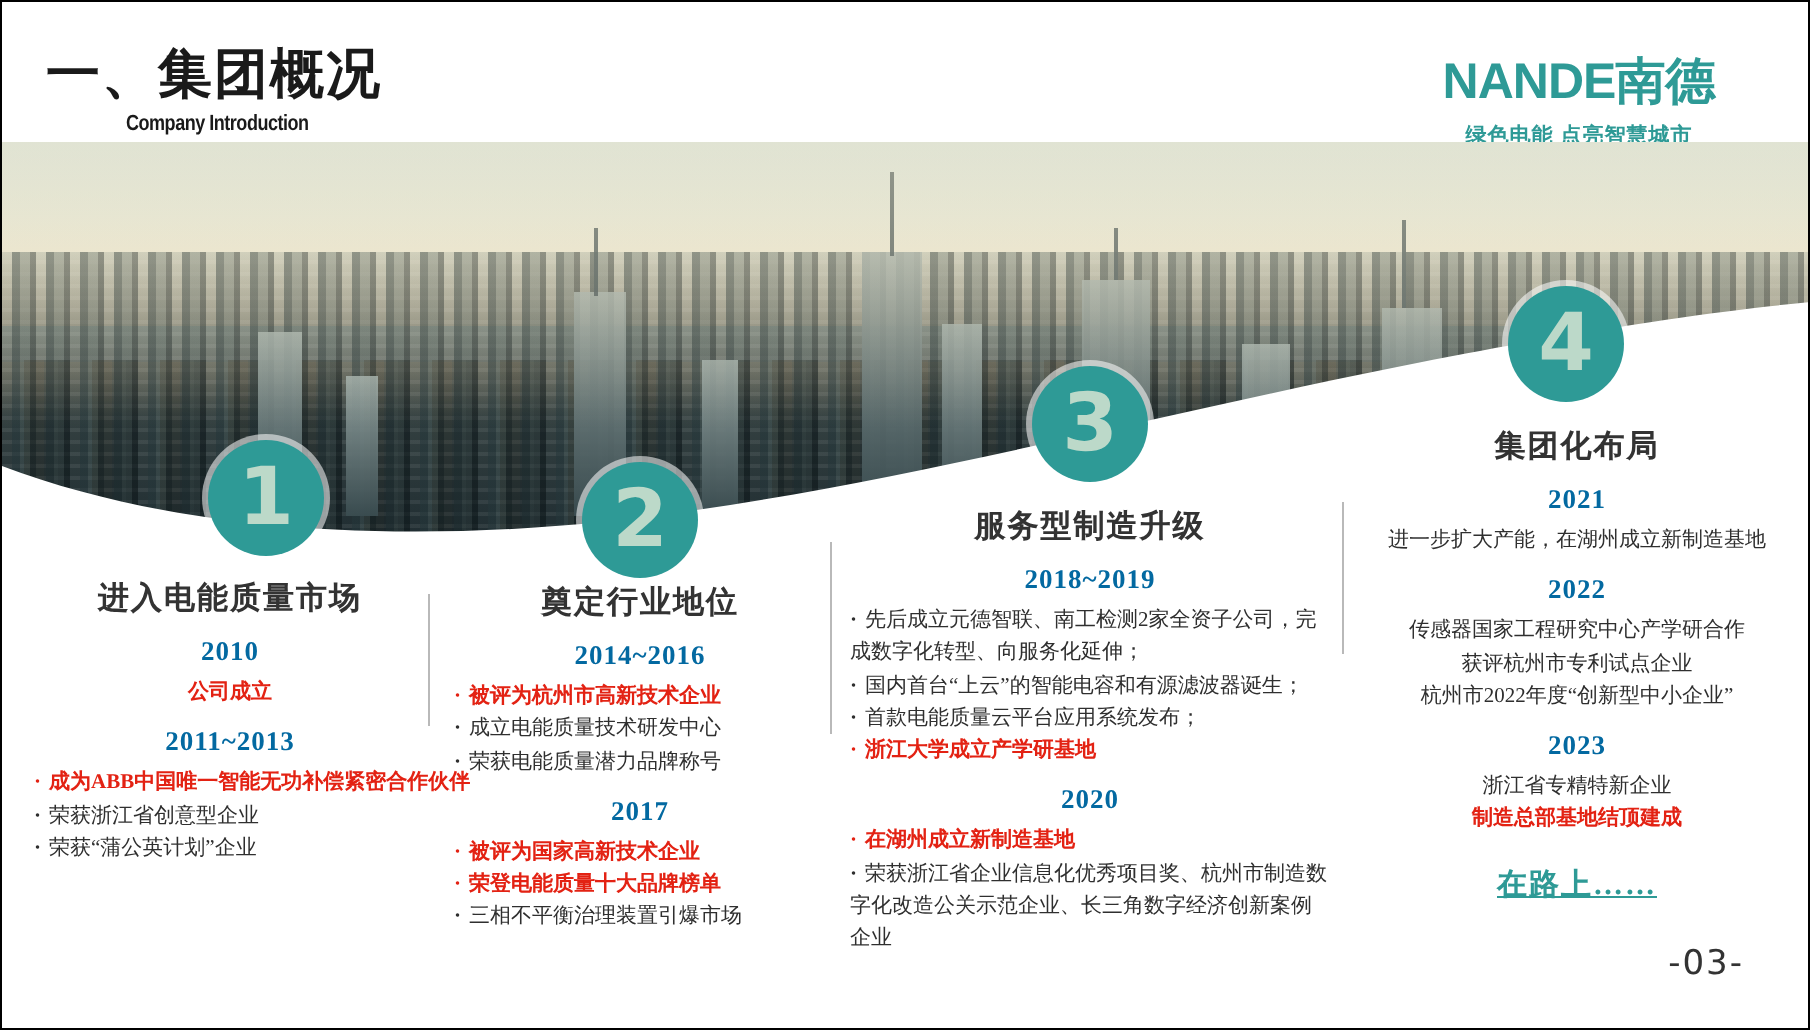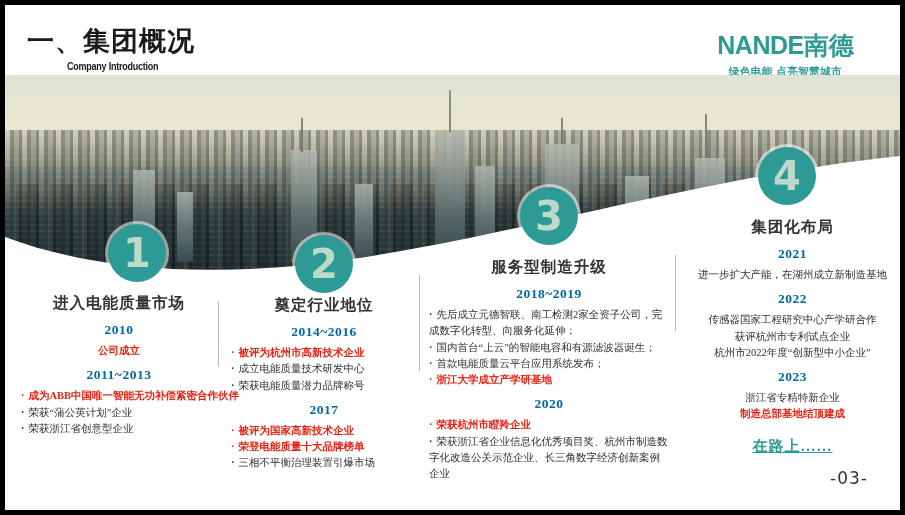--- a/index.html
+++ b/index.html
@@ -5,21 +5,21 @@
   html,body{margin:0;padding:0;}
   body{
     width:905px;height:515px;
     background:#ffffff;
     font-family:"Liberation Sans","DejaVu Sans",sans-serif;
     overflow:hidden;
   }
   #slide{
     position:relative;width:905px;height:515px;
     background:#ffffff;
-    border:5px solid #000000;
+    border:1px solid #000000;
     box-sizing:border-box;
     overflow:hidden;
   }
 
   
   .hdr-title{
     position:absolute;left:22px;top:18px;
     font-size:27px;font-weight:bold;color:#1a1a1a;
     letter-spacing:1px;white-space:nowrap;
   }
@@ -232,43 +232,43 @@
   <div class="divider d1"></div>
   <div class="divider d2"></div>
   <div class="divider d3"></div>
 
   <div class="col col1">
       <div class="col-head">进入电能质量市场</div>
       <div class="yr">2010</div>
       <div class="ln red ctr">公司成立</div>
       <div class="yr">2011~2013</div>
       <div class="ln red bul">成为ABB中国唯一智能无功补偿紧密合作伙伴</div>
+      <div class="ln bul">荣获浙江省创意型企业</div>
       <div class="ln bul">荣获“蒲公英计划”企业</div>
-      <div class="ln bul">荣获浙江省创意型企业</div>
     </div>
   <div class="col col2">
       <div class="col-head">奠定行业地位</div>
       <div class="yr">2014~2016</div>
       <div class="ln red bul">被评为杭州市高新技术企业</div>
       <div class="ln bul">成立电能质量技术研发中心</div>
       <div class="ln bul">荣获电能质量潜力品牌称号</div>
       <div class="yr">2017</div>
       <div class="ln red bul">被评为国家高新技术企业</div>
       <div class="ln red bul">荣登电能质量十大品牌榜单</div>
       <div class="ln bul">三相不平衡治理装置引爆市场</div>
     </div>
   <div class="col col3">
       <div class="col-head">服务型制造升级</div>
       <div class="yr">2018~2019</div>
       <div class="ln bul wrapline">先后成立元德智联、南工检测2家全资子公司，完成数字化转型、向服务化延伸；</div>
       <div class="ln bul">国内首台“上云”的智能电容和有源滤波器诞生；</div>
       <div class="ln bul">首款电能质量云平台应用系统发布；</div>
       <div class="ln red bul">浙江大学成立产学研基地</div>
       <div class="yr">2020</div>
-      <div class="ln red bul">荣获杭州市瞪羚企业</div>
+      <div class="ln red bul">在湖州成立新制造基地</div>
       <div class="ln bul wrapline">荣获浙江省企业信息化优秀项目奖、杭州市制造数字化改造公关示范企业、长三角数字经济创新案例企业</div>
     </div>
   <div class="col col4">
       <div class="col-head">集团化布局</div>
       <div class="yr">2021</div>
       <div class="ln ctr">进一步扩大产能，在湖州成立新制造基地</div>
       <div class="yr">2022</div>
       <div class="ln ctr">传感器国家工程研究中心产学研合作</div>
       <div class="ln ctr">获评杭州市专利试点企业</div>
       <div class="ln ctr">杭州市2022年度“创新型中小企业”</div>

